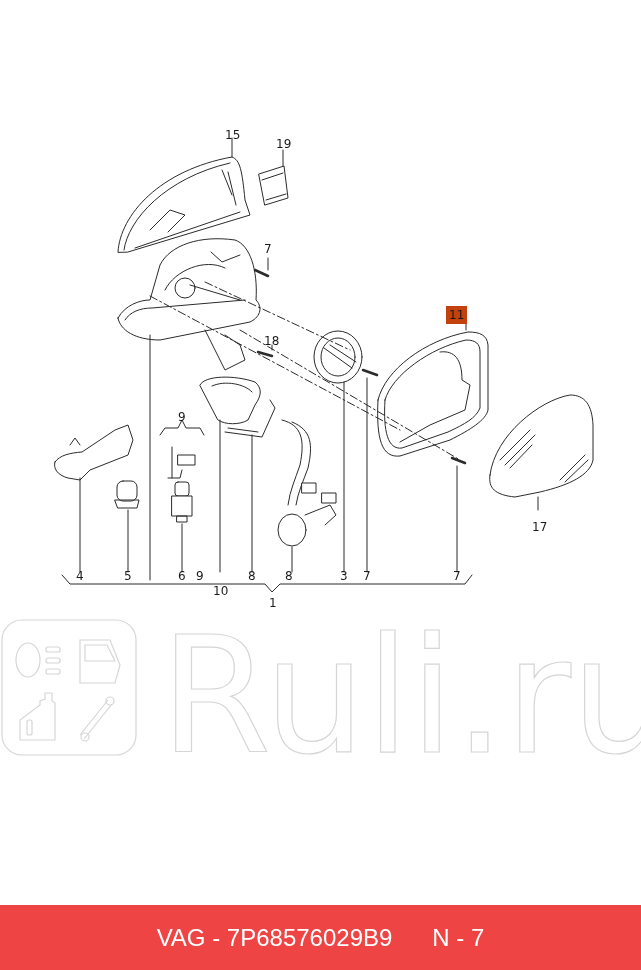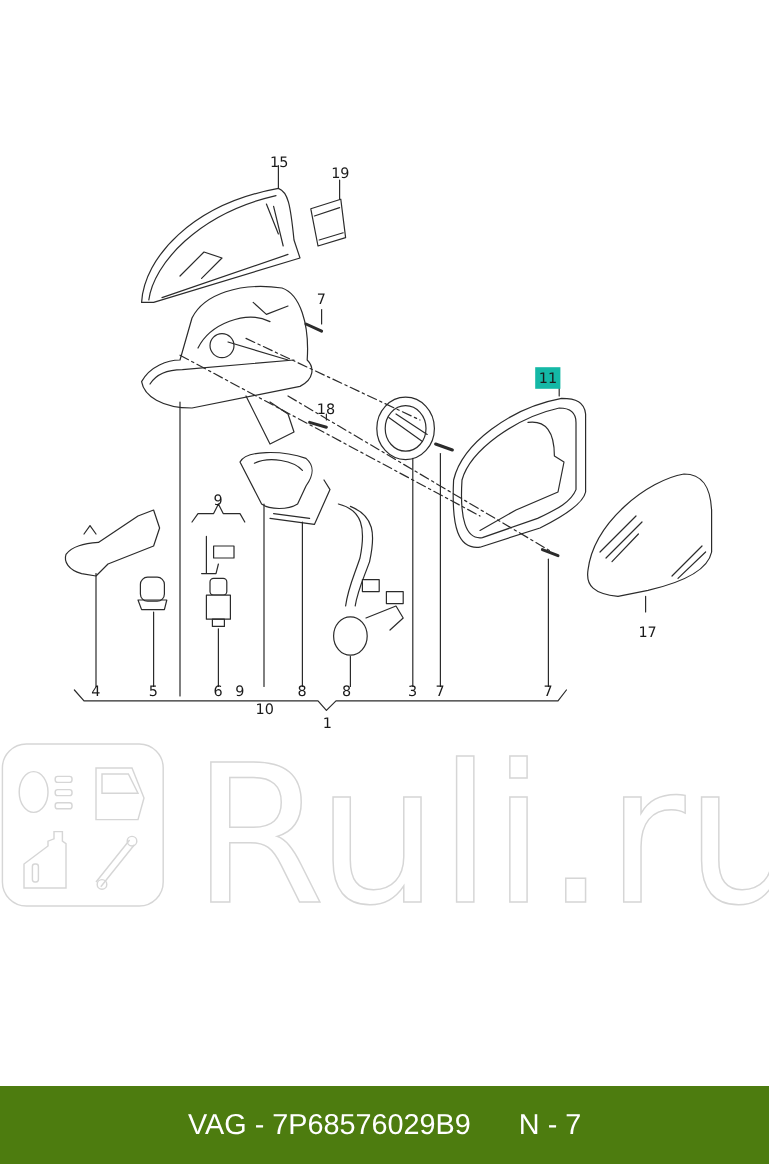--- a/index.html
+++ b/index.html
@@ -1,24 +1,24 @@
 <!DOCTYPE html>
 <html><head>
   <meta charset="utf-8">
   <style>
     html, body { margin: 0; padding: 0; background: #ffffff; }
     body { width: 641px; height: 970px; position: relative; overflow: hidden;
            font-family: "DejaVu Sans", sans-serif; }
     #canvas { position: absolute; left: 0; top: 0; width: 641px; height: 905px; }
     .callout { position: absolute; font-size: 12px; color: #1a1a1a; line-height: 14px;
                font-family: "DejaVu Sans", sans-serif; white-space: nowrap; }
-    .callout.hl { background: #14b8a6; padding: 2px 3px; }
+    .callout.hl { background: #c2410c; padding: 2px 3px; }
     .watermark { position: absolute; left: 0; top: 615px; width: 542px; height: 145px; }
     .footer { position: absolute; left: 0; top: 905px; width: 641px; height: 65px;
-              background: #4d7c0f; color: #ffffff; display: flex; align-items: center;
+              background: #ef4444; color: #ffffff; display: flex; align-items: center;
               justify-content: center; font-family: "Liberation Sans", sans-serif;
               font-size: 24px; letter-spacing: 0px; }
     .footer .part { margin-right: 40px; }
   </style>
 </head>
 <body>
 
 <div id="canvas">
   <svg width="641" height="905" viewBox="0 0 641 905" fill="none" stroke="#2b2b2b" stroke-width="1" stroke-linejoin="round" stroke-linecap="round">
 

